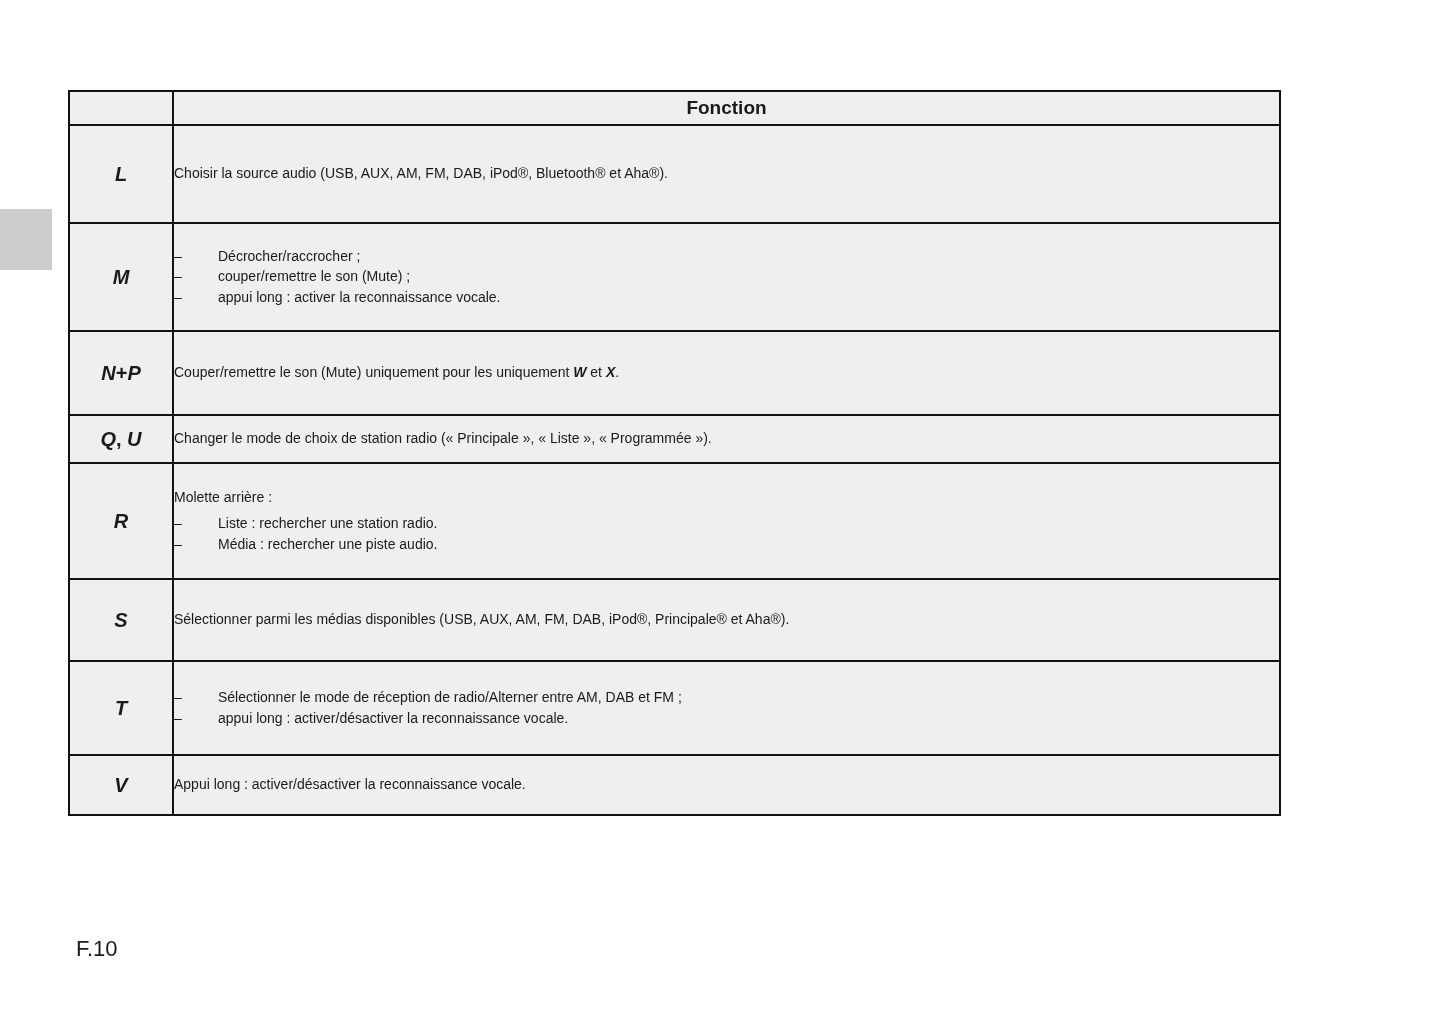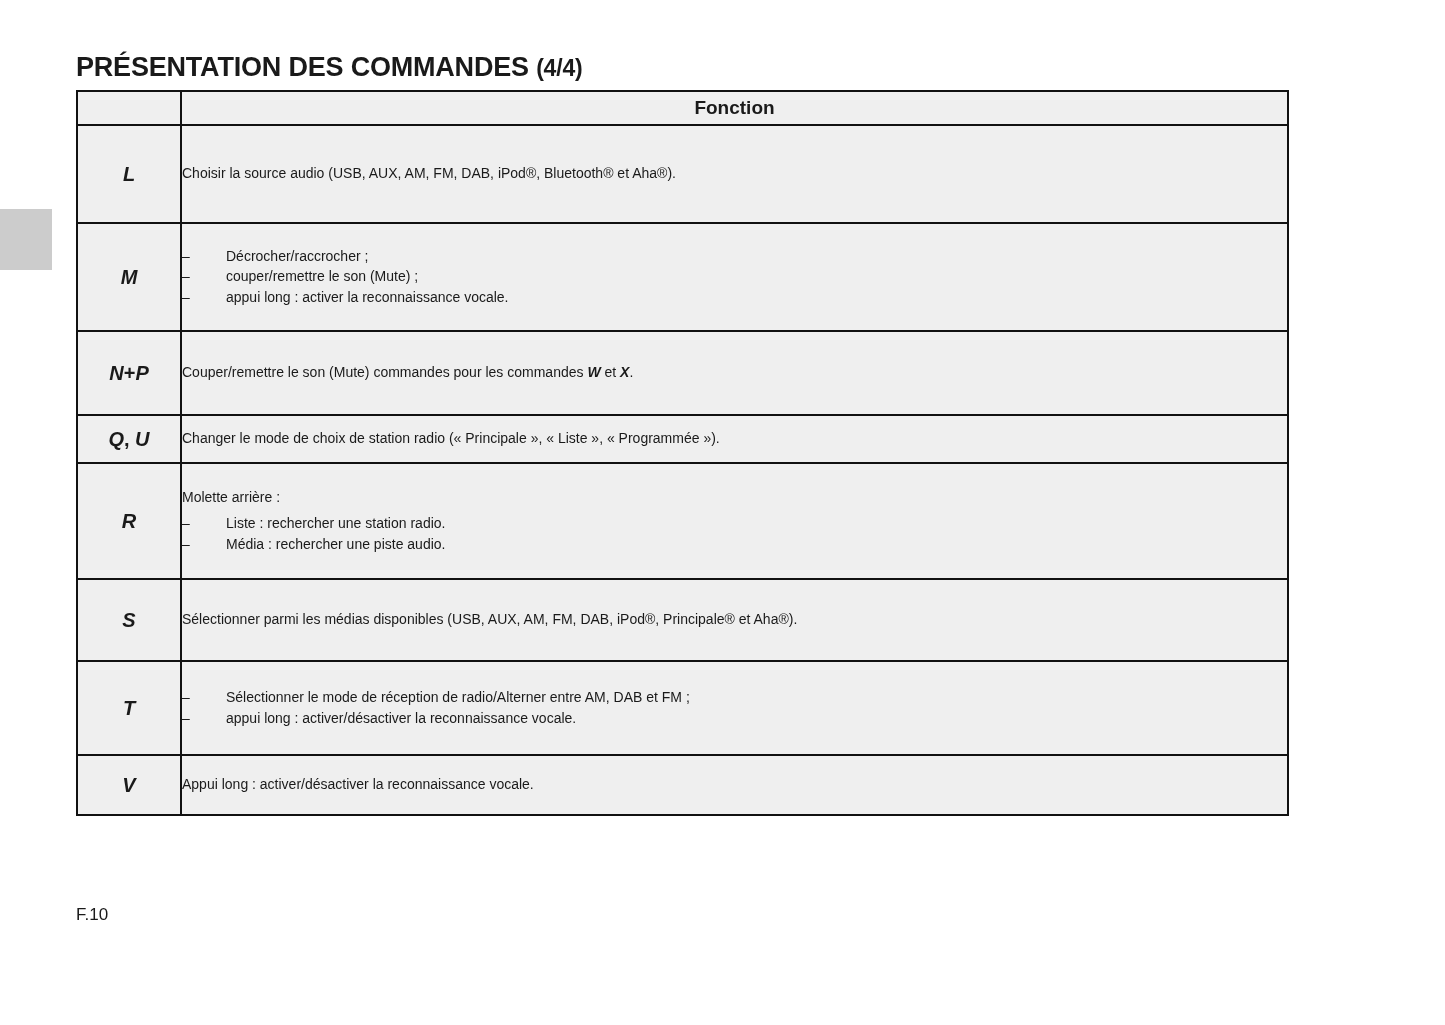--- a/index.html
+++ b/index.html
@@ -41,21 +41,21 @@
     font-size: 27px;
     font-weight: bold;
     letter-spacing: -0.2px;
     white-space: nowrap;
   }
   .page-title .title-main { font-size: 27px; }
   .page-title .title-sub  { font-size: 23px; }
 
   .commands-table {
     position: absolute;
-    left: 76px;
+    left: 68px;
     top: 90px;
     width: 1211px;
     border-collapse: collapse;
     table-layout: fixed;
     background: #fdba74;
   }
 
   .commands-table col.c-key { width: 104px; }
   .commands-table col.c-fn  { width: 1107px; }
 
@@ -131,34 +131,31 @@
   .row-np td { height: 82px; }
   .row-qu td { height: 46px; }
   .row-r  td { height: 114px; }
   .row-s  td { height: 80px; }
   .row-t  td { height: 92px; }
   .row-v  td { height: 58px; }
 
   .folio {
     position: absolute;
     left: 76px;
-    top: 905px;
-    font-size: 17px;
+    top: 936px;
+    font-size: 22px;
   }
 </style>
 </head>
 <body>
 
 <div class="page">
 
   <div class="chapter-tab"></div>
 
-  <h1 class="page-title">
-    <span class="title-main">PRÉSENTATION DES COMMANDES</span><span class="title-main">&nbsp;</span><span class="title-sub">(4/4)</span>
-  </h1>
 
   <table class="commands-table">
     <colgroup>
       <col class="c-key">
       <col class="c-fn">
     </colgroup>
     <thead>
       <tr>
         <th class="head-blank"></th>
         <th class="head-fn">Fonction</th>
@@ -180,21 +177,21 @@
             <li><span class="dash">–</span><span>Décrocher/raccrocher ;</span></li>
             <li><span class="dash">–</span><span>couper/remettre le son (Mute) ;</span></li>
             <li><span class="dash">–</span><span>appui long : activer la reconnaissance vocale.</span></li>
           </ul>
         </td>
       </tr>
 
       <tr class="row-np">
         <td class="key-cell"><span>N</span><span class="plus">+</span><span>P</span></td>
         <td class="fn-cell">
-          <span class="fn-text"><span>Couper/remettre le son (Mute) commandes pour les commandes </span><span class="inline-key">W</span><span> et </span><span class="inline-key">X</span><span>.</span></span>
+          <span class="fn-text"><span>Couper/remettre le son (Mute) uniquement pour les uniquement </span><span class="inline-key">W</span><span> et </span><span class="inline-key">X</span><span>.</span></span>
         </td>
       </tr>
 
       <tr class="row-qu">
         <td class="key-cell"><span>Q</span><span class="comma">, </span><span>U</span></td>
         <td class="fn-cell">
           <span class="fn-text">Changer le mode de choix de station radio (« Principale », « Liste », « Programmée »).</span>
         </td>
       </tr>
 

